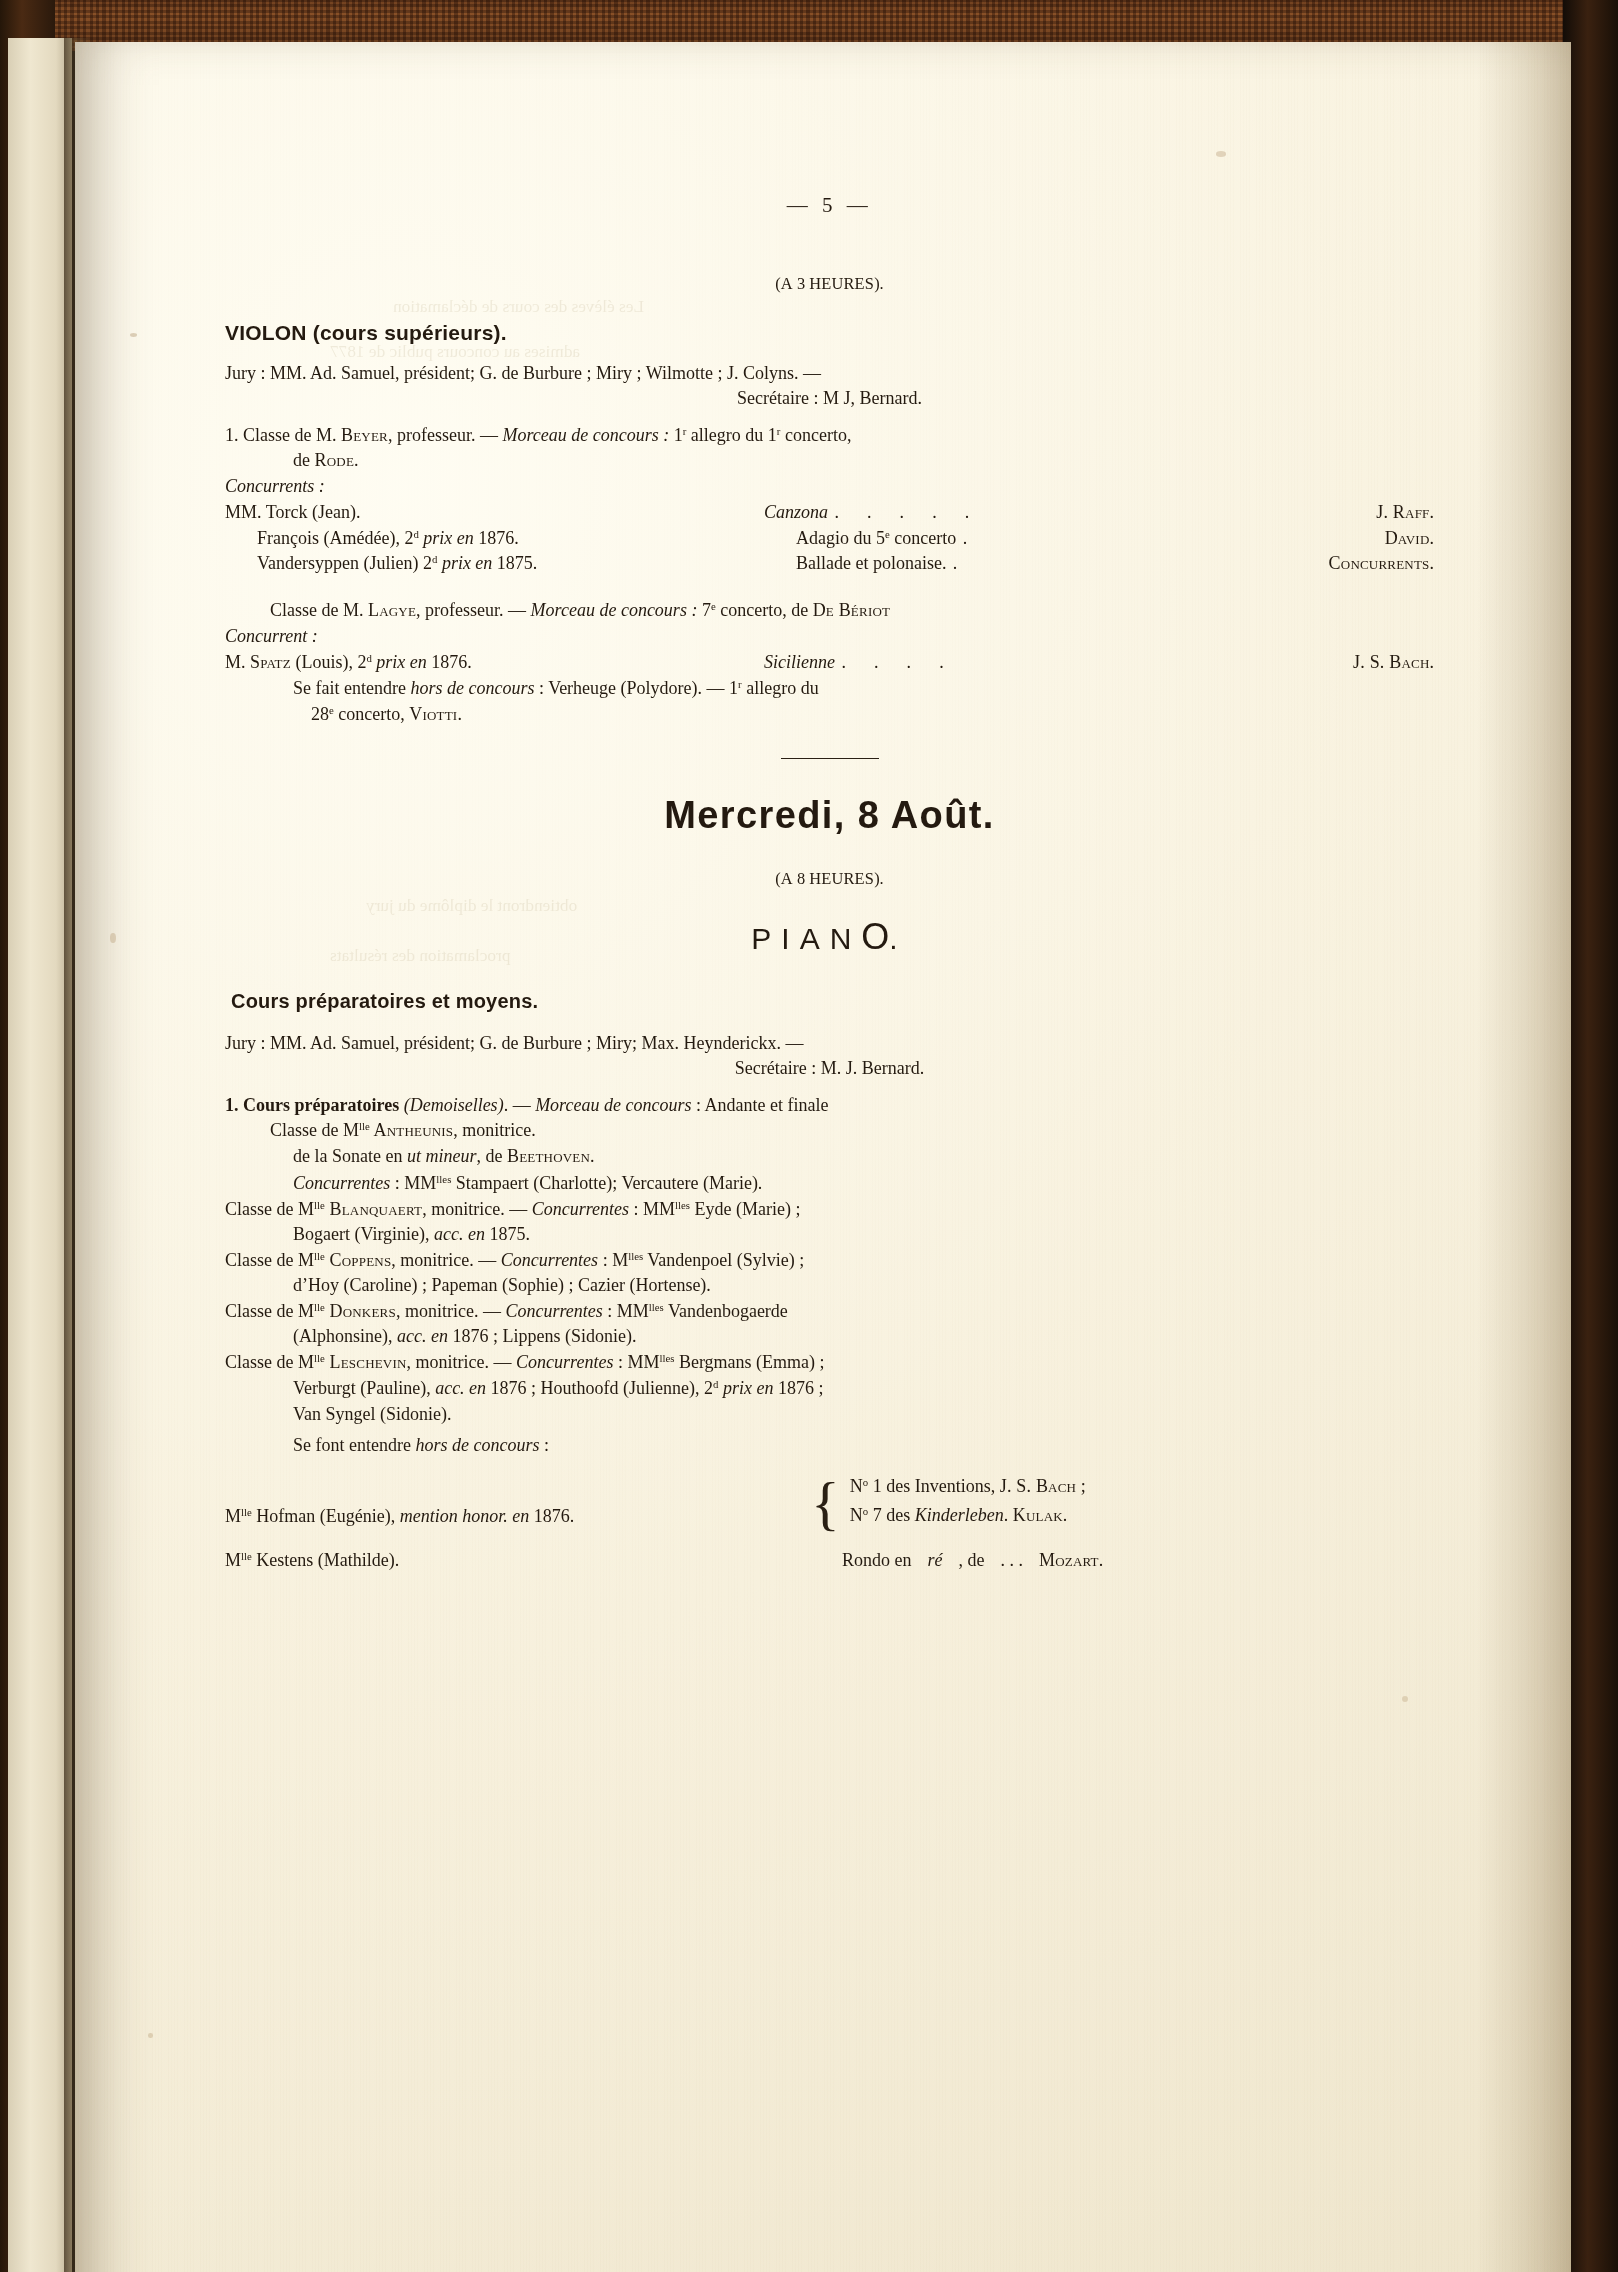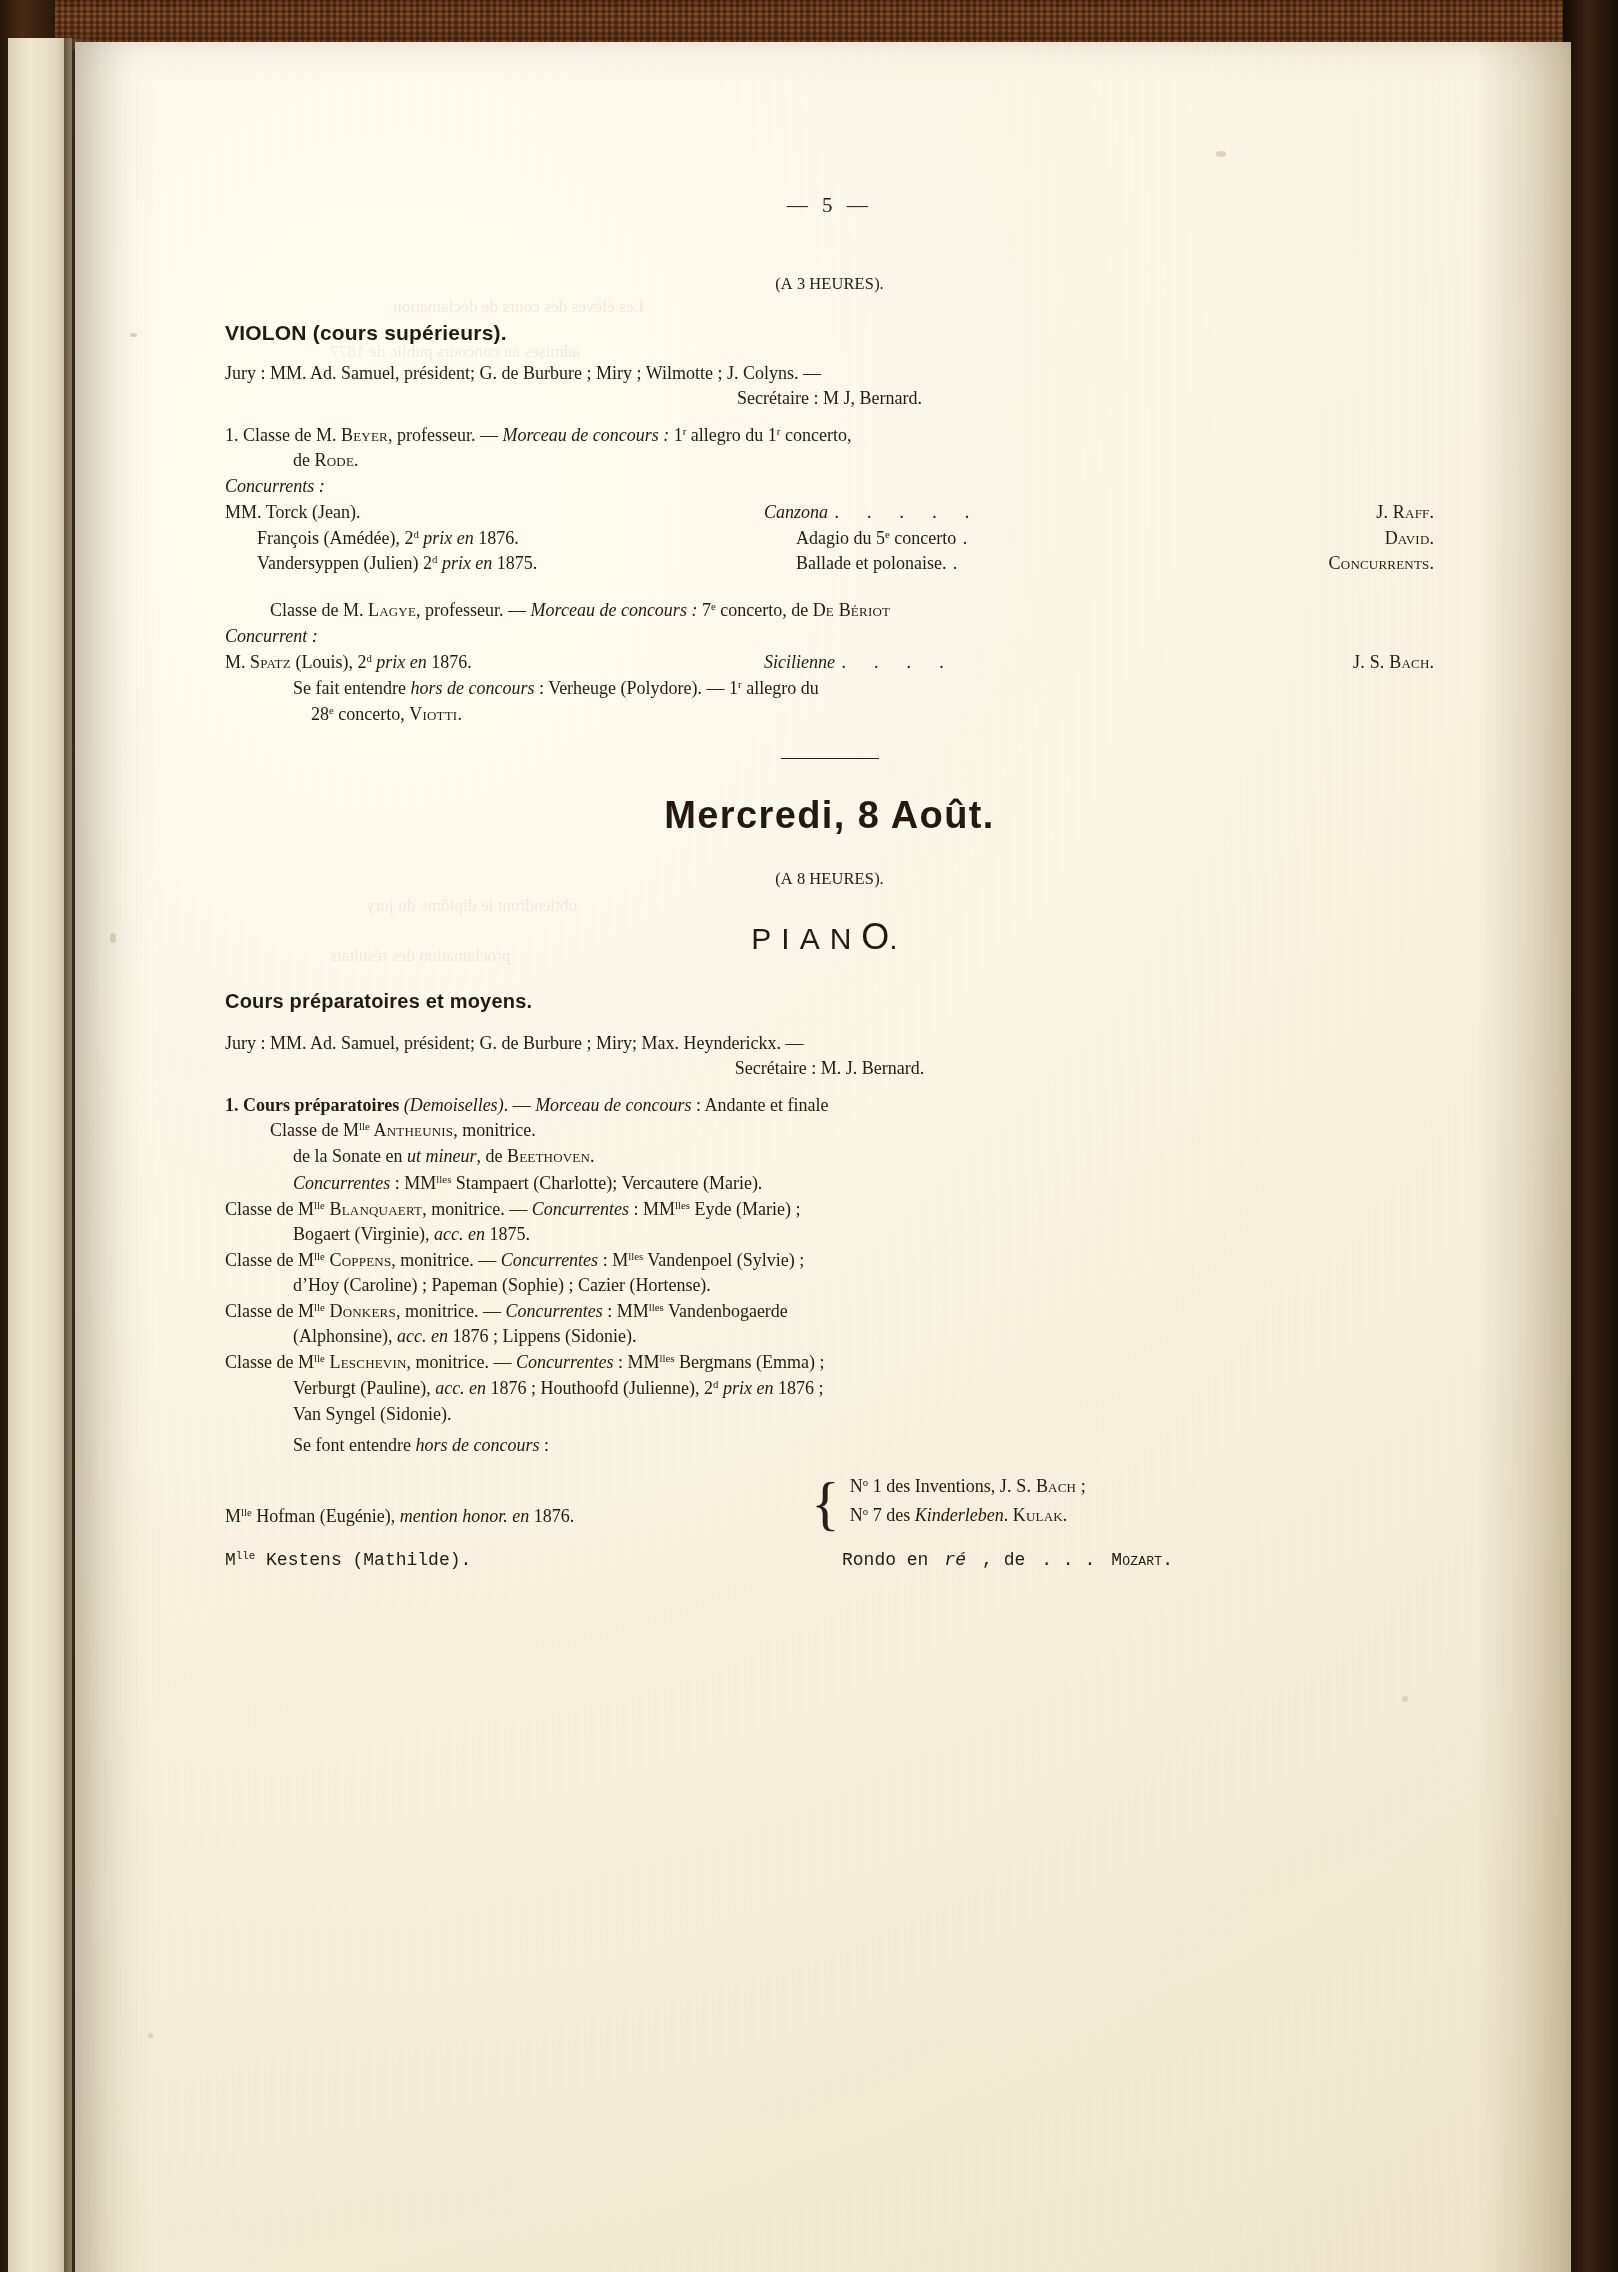--- a/index.html
+++ b/index.html
@@ -75,31 +75,31 @@
   .pad-nm{padding-left:32px;}
 
   hr.rule{border:0;border-top:1.8px solid #2a2014;width:98px;margin:32px auto 32px auto;}
 
   .day{text-align:center;font-size:38px;font-weight:bold;letter-spacing:1.4px;
     font-family:"Liberation Sans","DejaVu Sans",sans-serif;margin:0 0 28px 0;}
   .piano{text-align:center;font-size:30px;letter-spacing:10px;margin:0 0 27px 0;
     font-family:"Liberation Sans","DejaVu Sans",sans-serif;}
   .piano .bigo{font-size:36px;letter-spacing:0;}
 
-  h3.sub{font-size:20px;font-weight:bold;letter-spacing:0.2px;margin:0 0 18px 0;
+  h3.sub{font-size:20px;font-weight:bold;letter-spacing:0.2px;margin:0 0 18px 6px;
     font-family:"Liberation Sans","DejaVu Sans",sans-serif;}
 
   
   .brace-block{display:flex;align-items:stretch;margin-top:17.3px;}
   .bb-left{width:586px;flex:0 0 586px;display:flex;align-items:flex-end;padding-bottom:4.5px;}
   .bb-brace{flex:0 0 21px;display:flex;align-items:center;justify-content:center;
     font-size:60px;line-height:.72;font-weight:300;color:#2a2014;}
   .bb-right{flex:1;padding-left:10px;}
   .bb-right p{margin:0 0 5.5px 0;}
-  .kestens{display:flex;margin-top:16.4px;align-items:flex-end;font-family:Liberation Mono, monospace;}
+  .kestens{display:flex;margin-top:16.4px;align-items:flex-end;}
   .kestens .nm{width:586px;flex:0 0 586px;}
   .kestens .pc{flex:1;display:flex;align-items:baseline;padding-left:31px;gap:16px;}
 
   .showthrough{position:absolute;color:#b9aa86;opacity:.20;font-size:17.3px;
     transform:scaleX(-1);pointer-events:none;user-select:none;white-space:nowrap;}
 </style>
 </head>
 <body>
 
 <div id="page">

